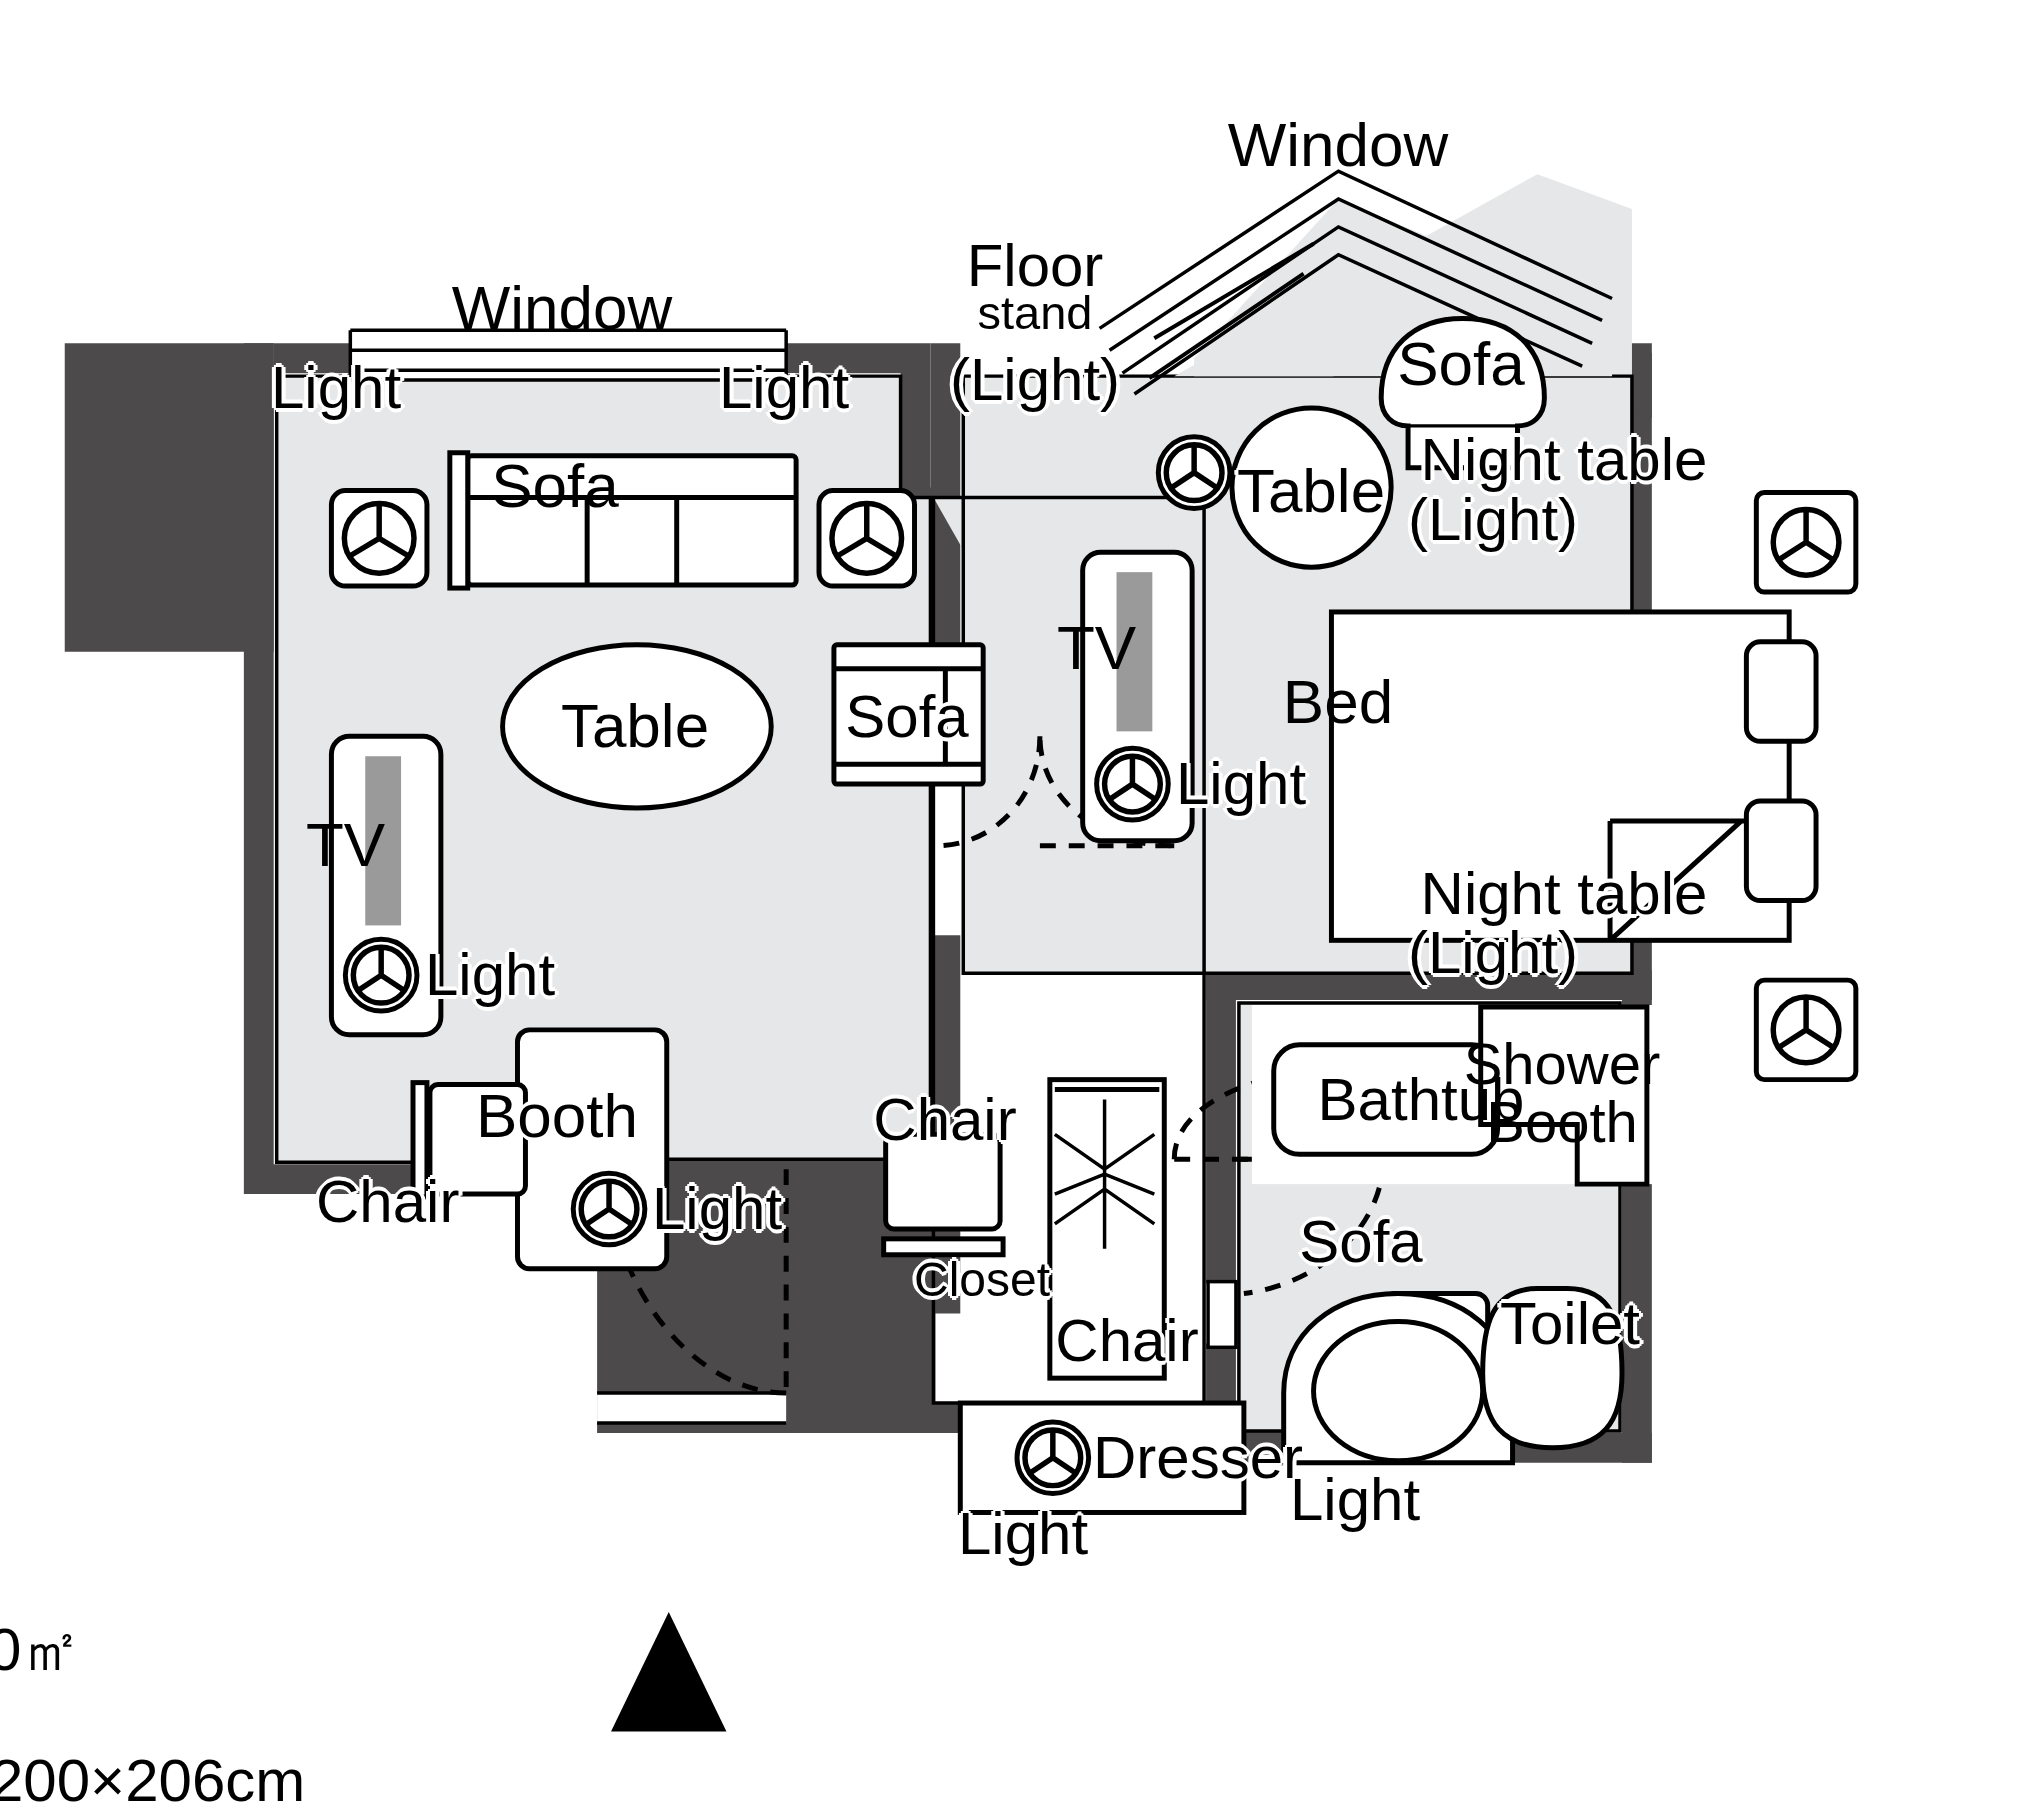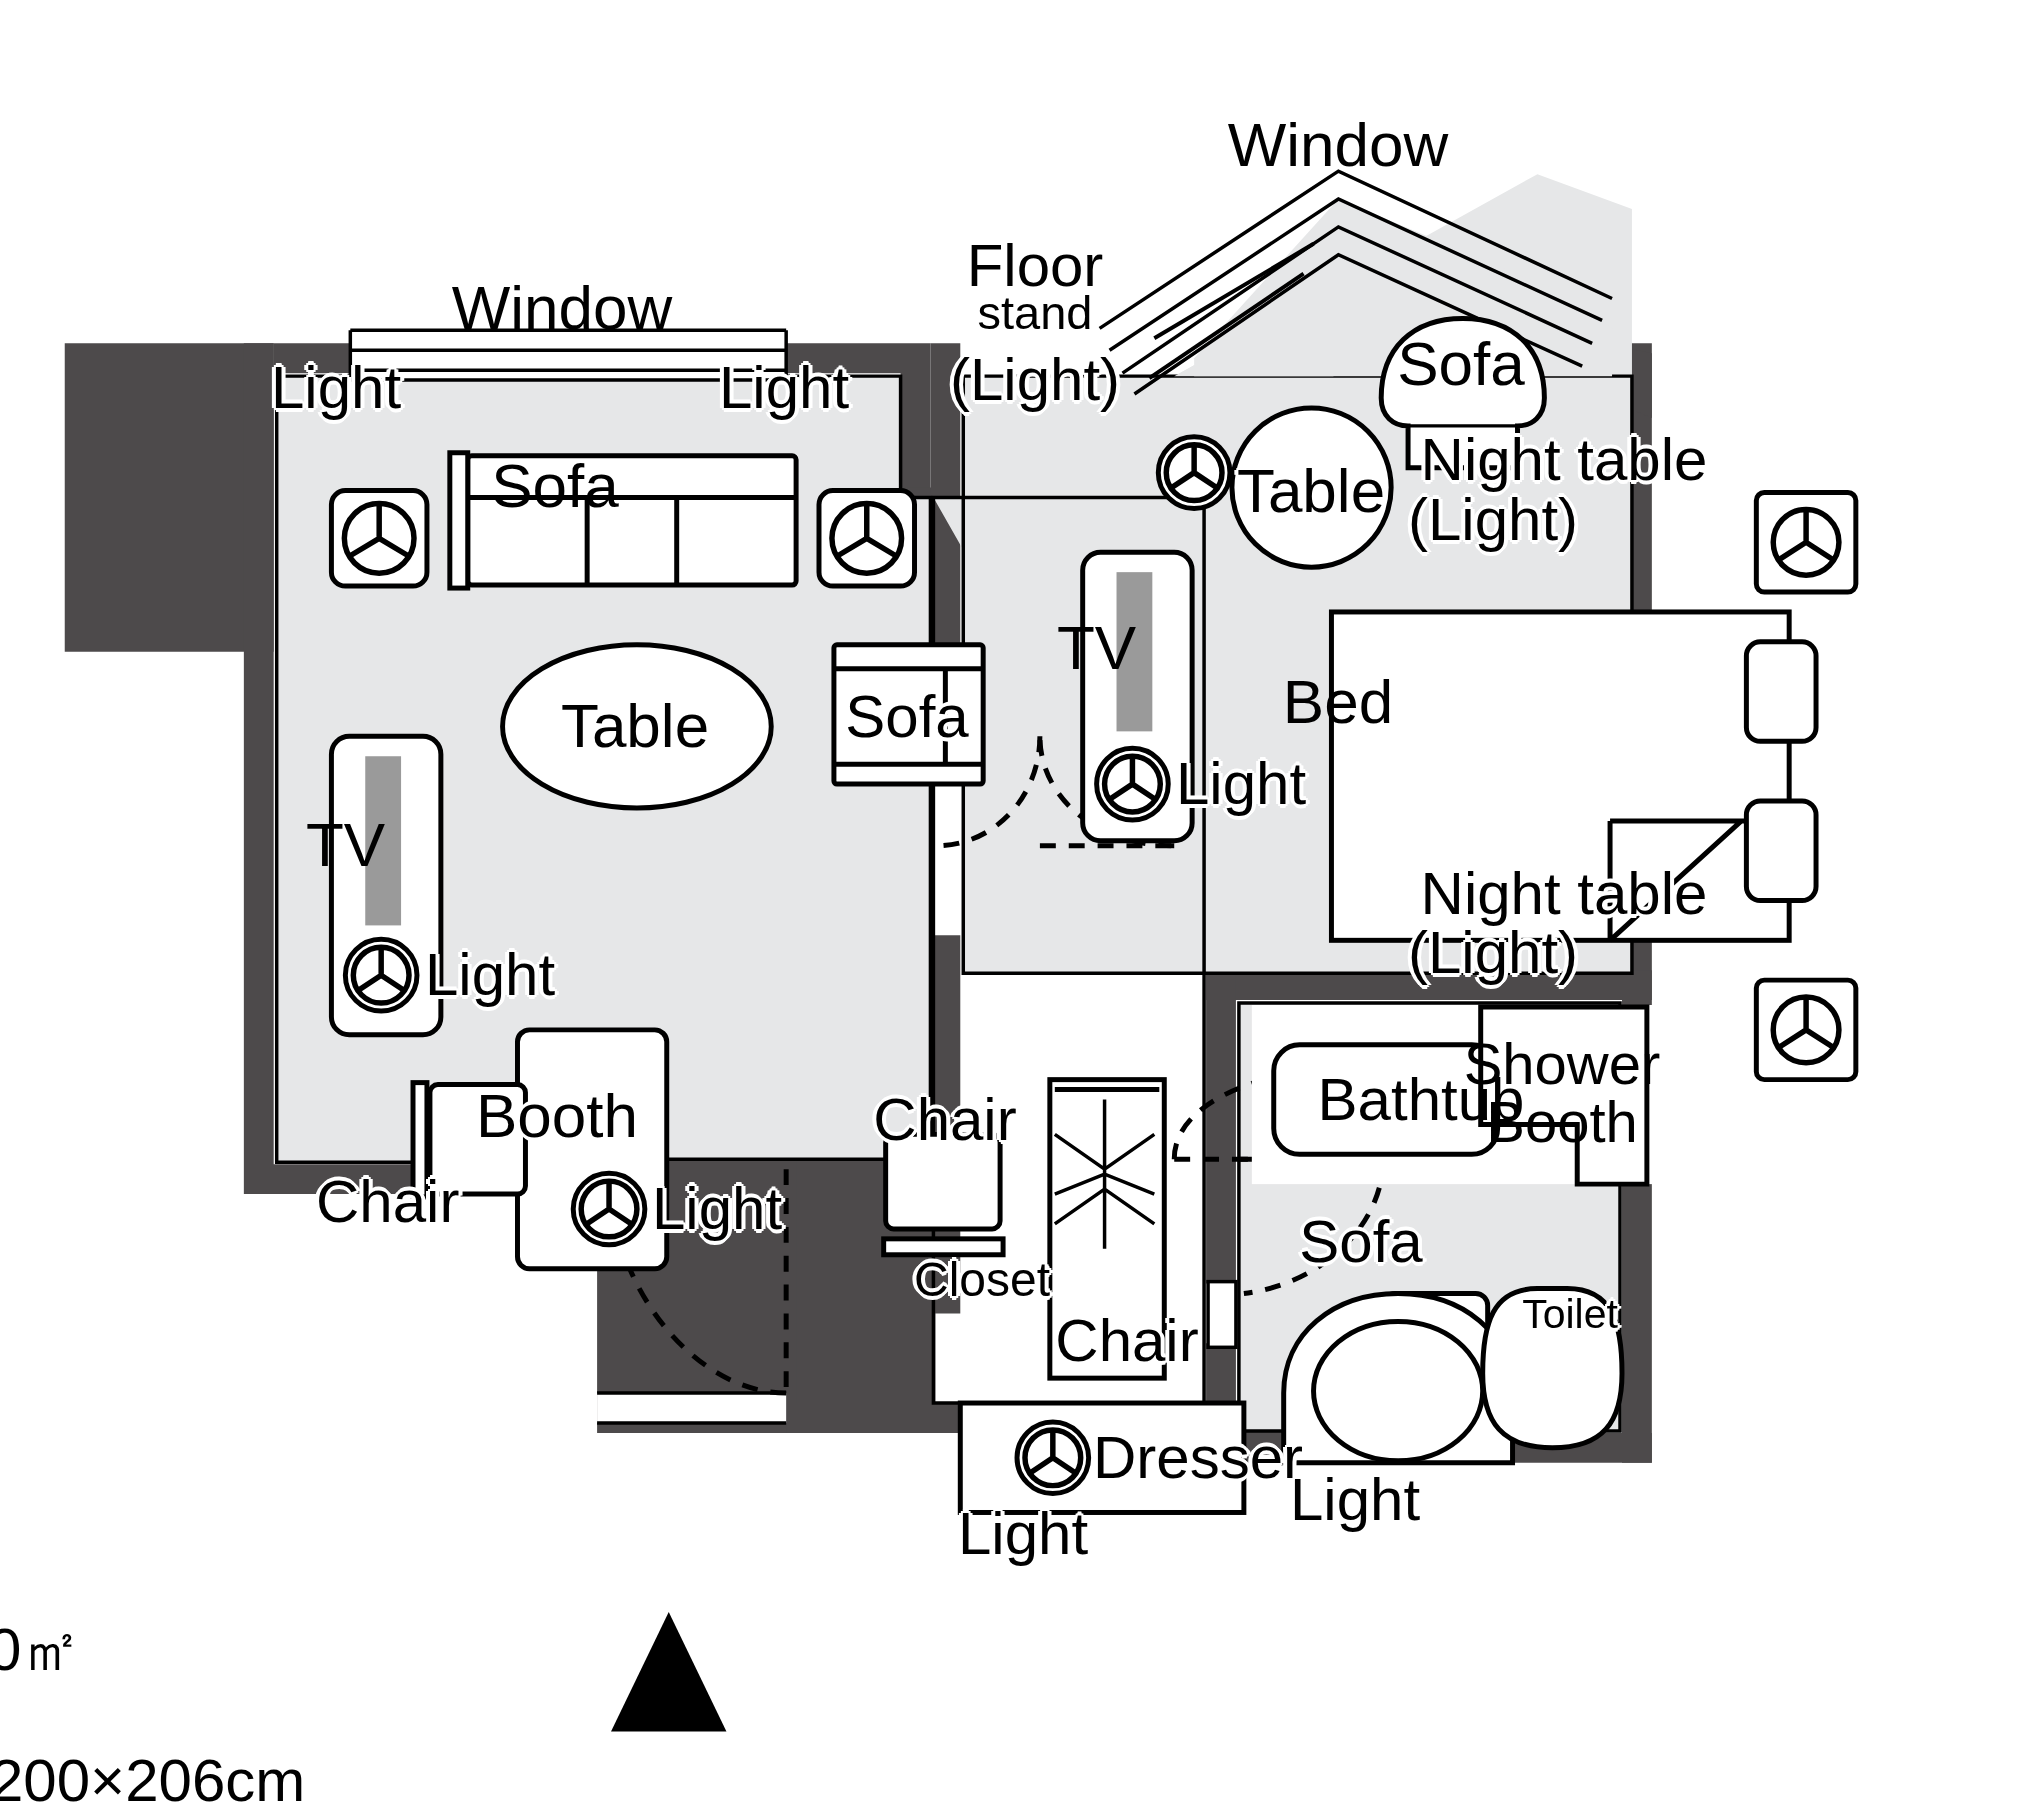--- a/index.html
+++ b/index.html
@@ -326,21 +326,21 @@
 <div class="lbl ctr" style="left:1564px;top:864px;font-size:60px;">Night table</div>
 <div class="lbl ctr" style="left:1493px;top:923px;font-size:60px;">(Light)</div>
 
 <div class="lbl plain ctr" style="left:1385px;top:1070px;font-size:60px;margin-left:36px;">Bathtub</div>
 
 <div class="lbl plain ctr" style="left:1562px;top:1035px;font-size:58px;">Shower</div>
 <div class="lbl plain ctr" style="left:1562px;top:1093px;font-size:58px;">Booth</div>
 
 <div class="lbl ctr" style="left:1361px;top:1212px;font-size:60px;">Sofa</div>
 
-<div class="lbl ctr" style="left:1570px;top:1294px;font-size:41px;">Toilet</div>
+<div class="lbl ctr" style="left:1570px;top:1294px;font-size:60px;">Toilet</div>
 
 <div class="lbl ctr" style="left:1355px;top:1470px;font-size:60px;">Light</div>
 
 <div class="lbl" style="left:1093px;top:1428px;font-size:60px;">Dresser</div>
 
 <div class="lbl ctr" style="left:1023px;top:1504px;font-size:60px;">Light</div>
 
 <div class="lbl ctr" style="left:1127px;top:1311px;font-size:60px;">Chair</div>
 
 <div class="area-lbl" style="left:-12px;top:1620px;font-size:60px;">0㎡</div>

